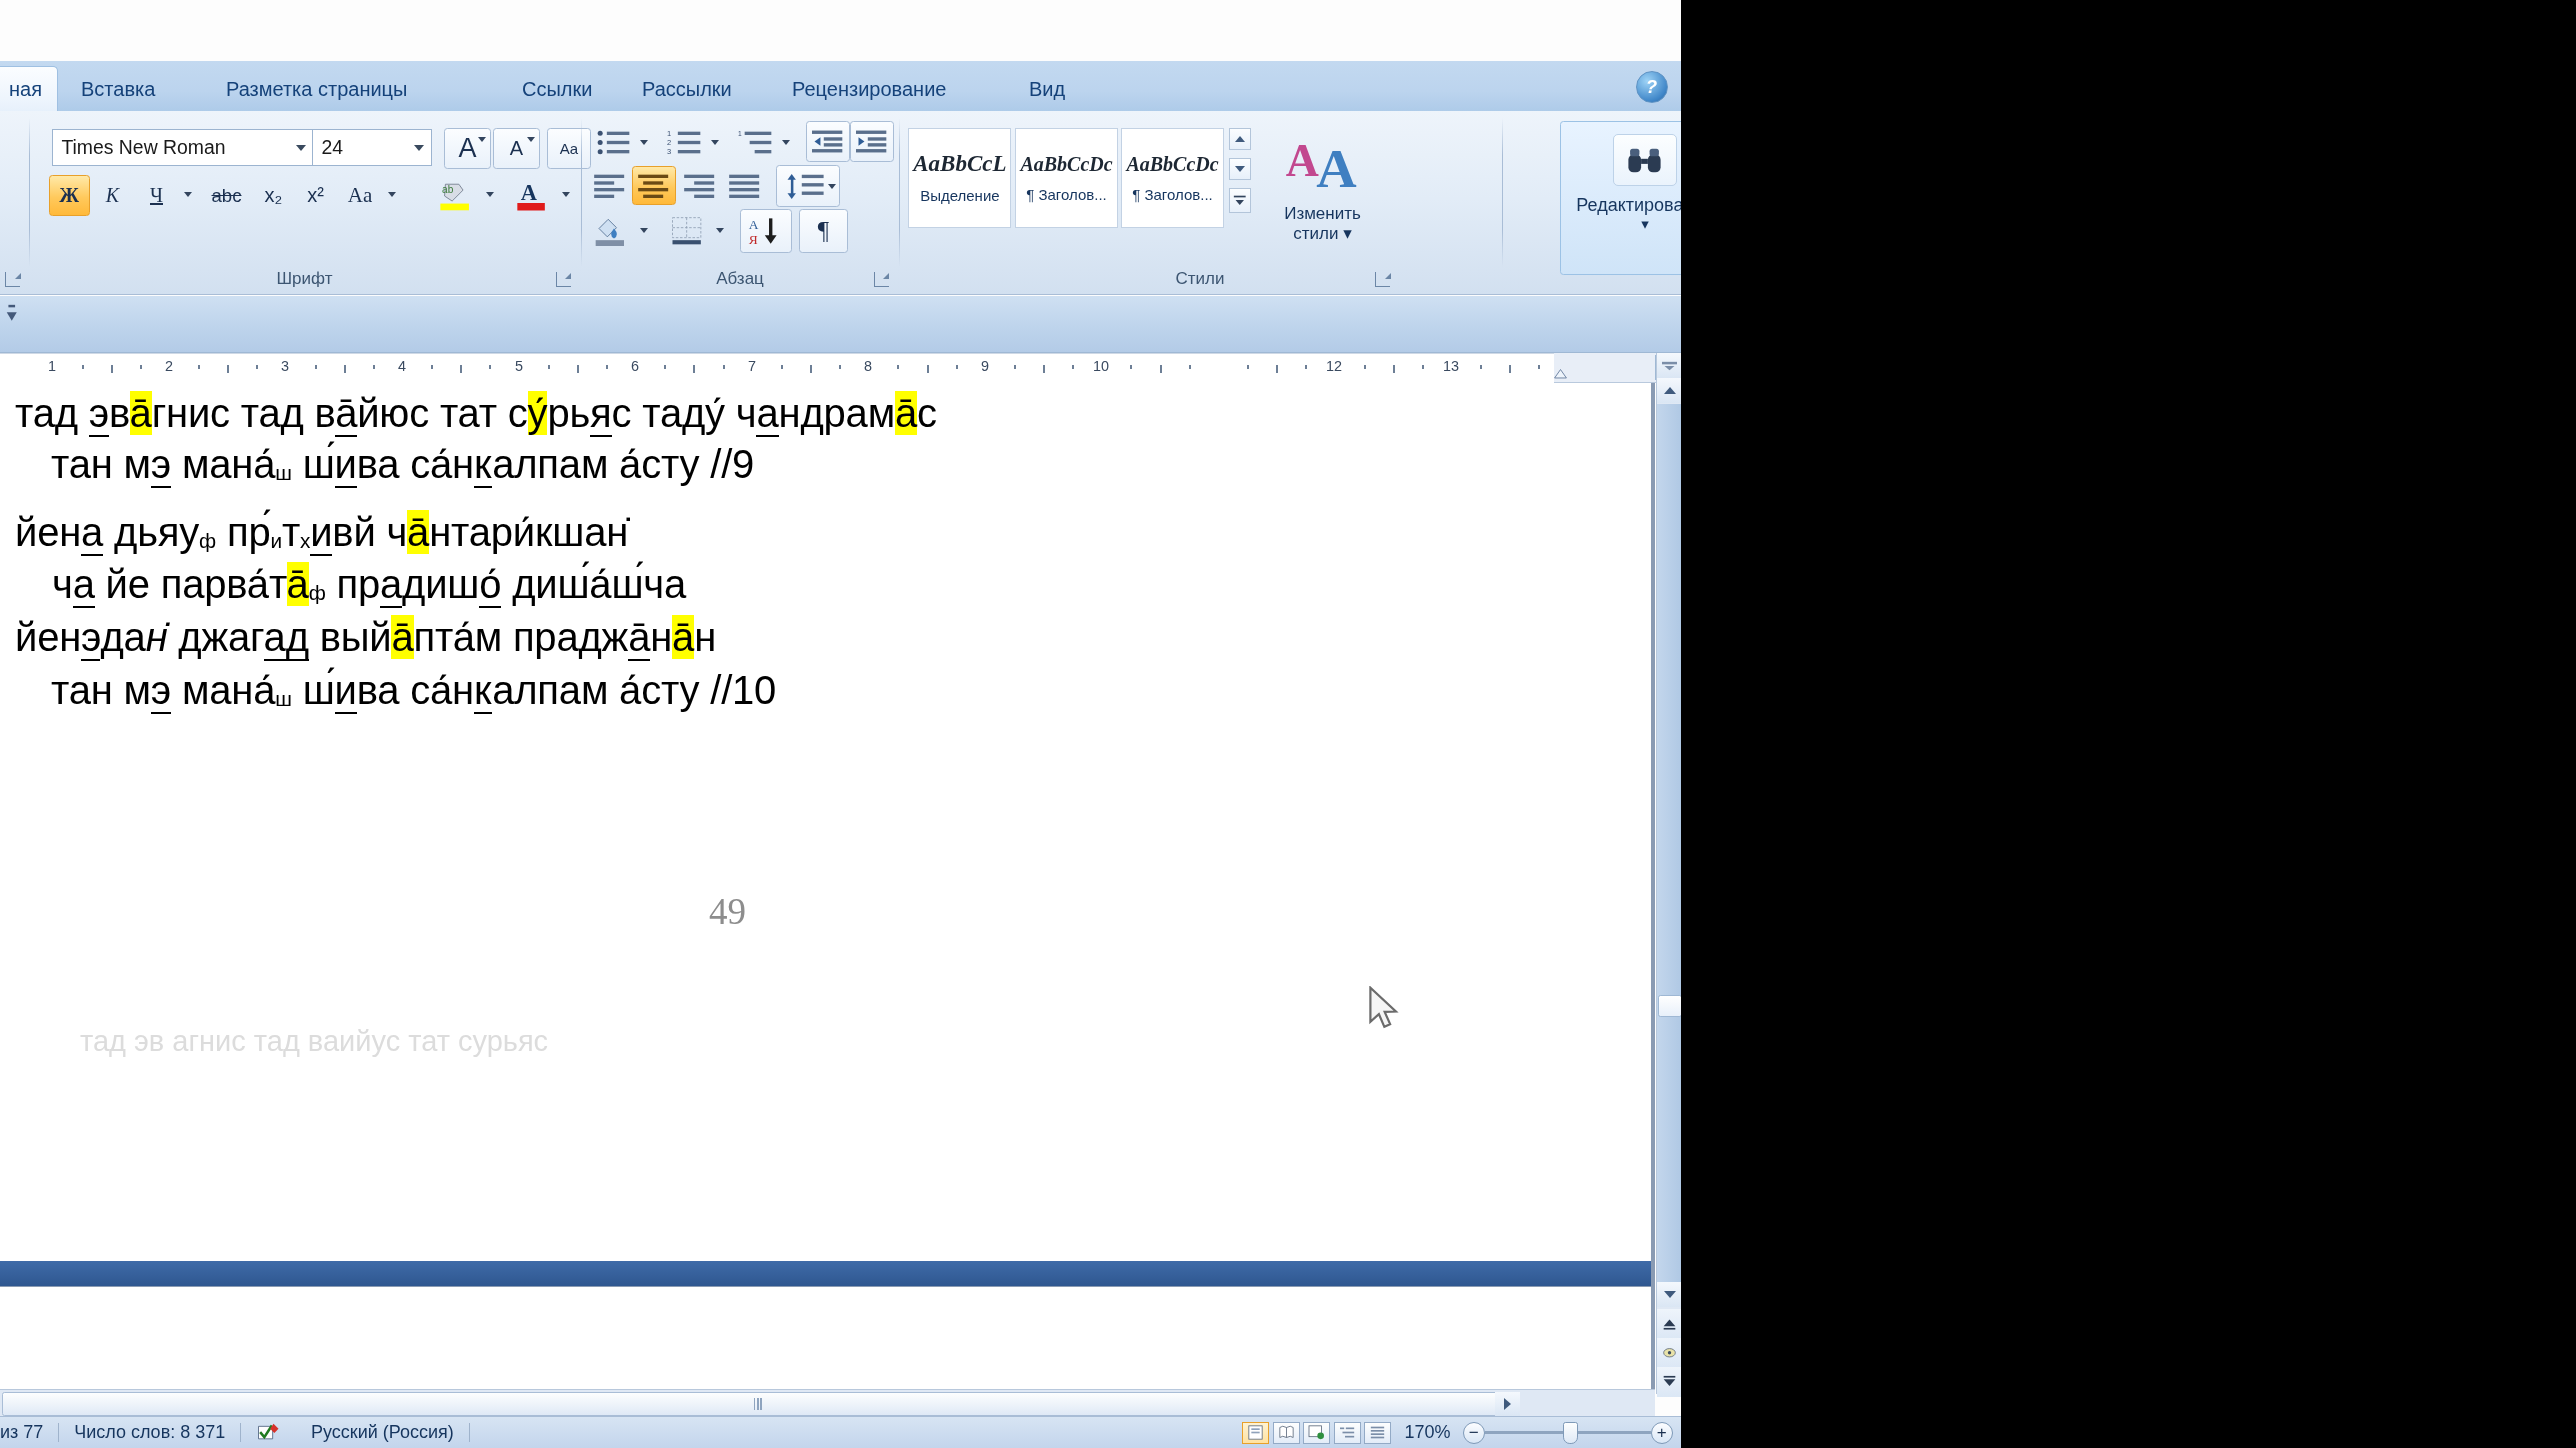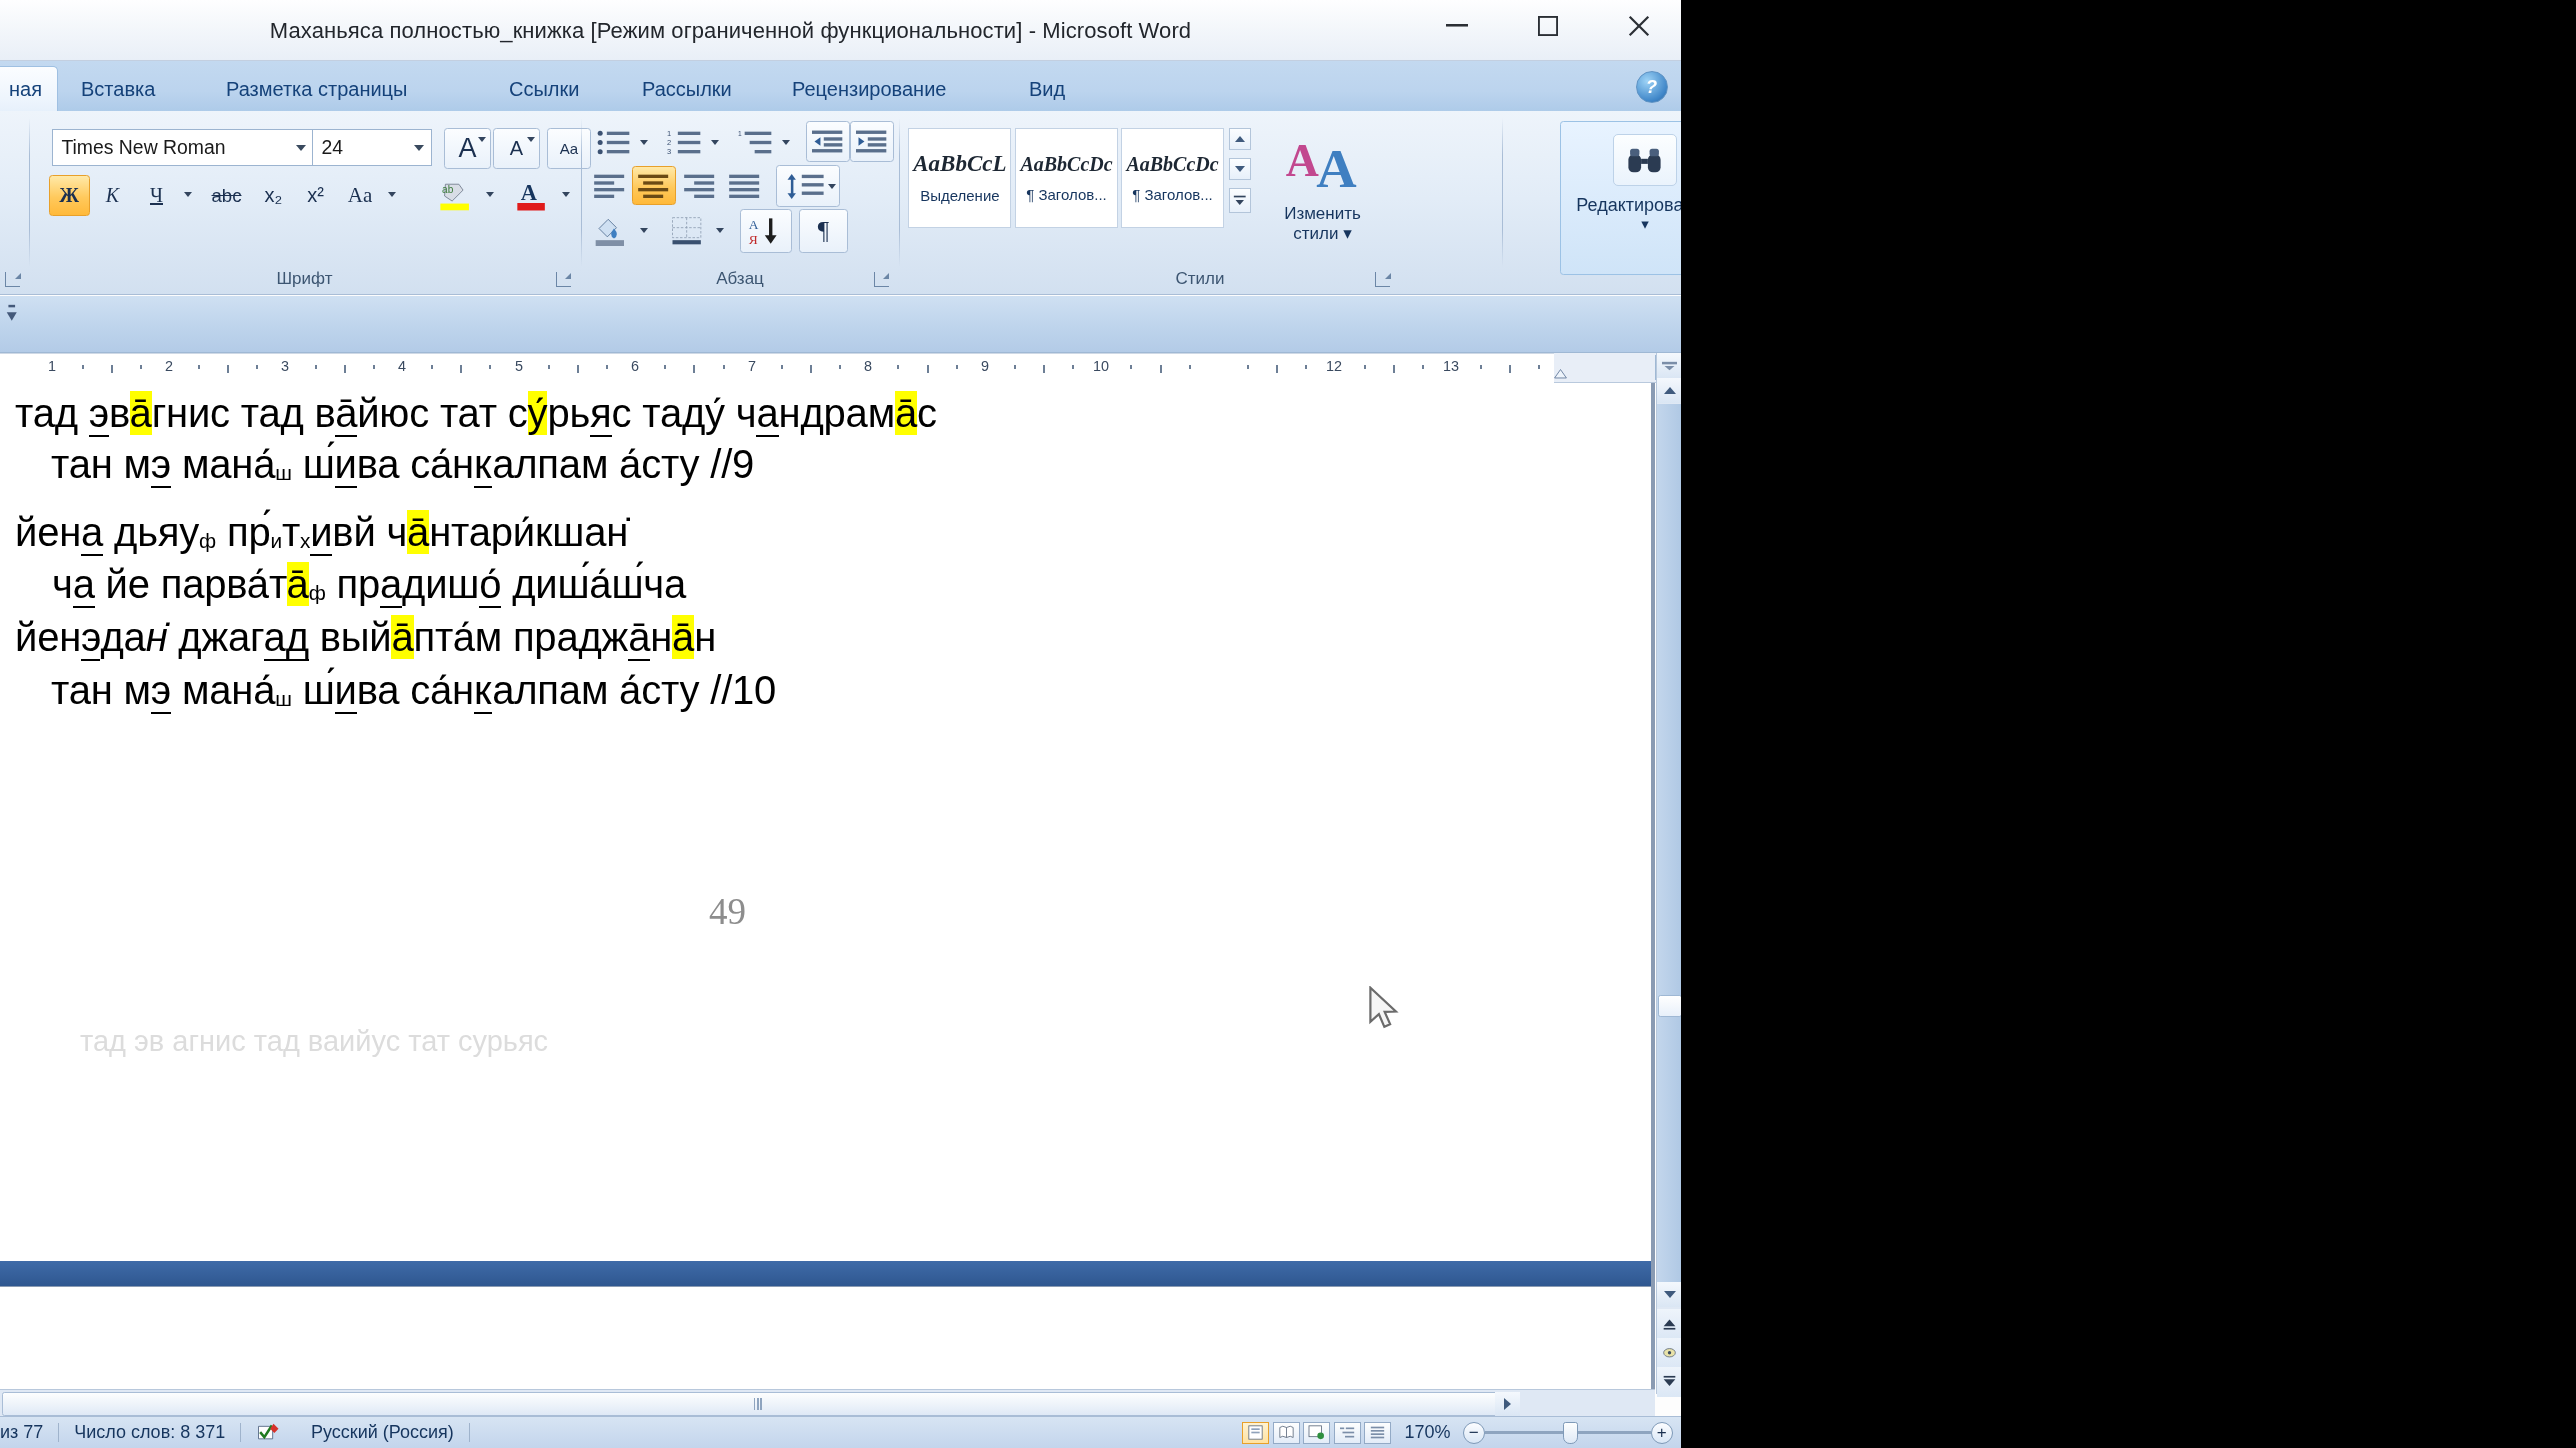--- a/index.html
+++ b/index.html
@@ -328,51 +328,32 @@
   
   .cursor { position:absolute; pointer-events:none; }
 </style>
 </head>
 <body>
 
 <div id="root">
 
   <div id="word-window">
 
-    <div class="titlebar">
-      <div class="title-text">Маханьяса полностью_книжка [Режим ограниченной функциональности] - Microsoft Word</div>
-      <div class="winbtn" id="btn-min">
-        <svg width="22" height="3.4" viewBox="0 0 26 4">
-            <rect width="26" height="3" fill="#2b2f35"></rect>
-          </svg>
-      </div>
-      <div class="winbtn" id="btn-max">
-        <svg width="20" height="20" viewBox="0 0 24 24">
-            <rect x="1" y="1" width="22" height="22" fill="none" stroke="#2b2f35" stroke-width="2.5"></rect>
-          </svg>
-      </div>
-      <div class="winbtn" id="btn-close">
-        <svg width="22" height="22" viewBox="0 0 26 26">
-            <line x1="2" y1="2" x2="24" y2="24" stroke="#2b2f35" stroke-width="2.6"></line>
-            <line x1="24" y1="2" x2="2" y2="24" stroke="#2b2f35" stroke-width="2.6"></line>
-          </svg>
-      </div>
-    </div>
 
     <div class="tabstrip">
       <div class="tab active" style="left:-35px; width:93px; justify-content:flex-end;">
         <span>ная</span>
       </div>
       <div class="tab" style="left:66px;">
           <span>Вставка</span>
         </div>
       <div class="tab" style="left:211px;">
           <span>Разметка страницы</span>
         </div>
-      <div class="tab" style="left:494px;text-align:center;">
+      <div class="tab" style="left:507px;text-align:center;">
           <span>Ссылки</span>
         </div>
       <div class="tab" style="left:627px;">
           <span>Рассылки</span>
         </div>
       <div class="tab" style="left:777px;">
           <span>Рецензирование</span>
         </div>
       <div class="tab" style="left:1014px;">
           <span>Вид</span>

